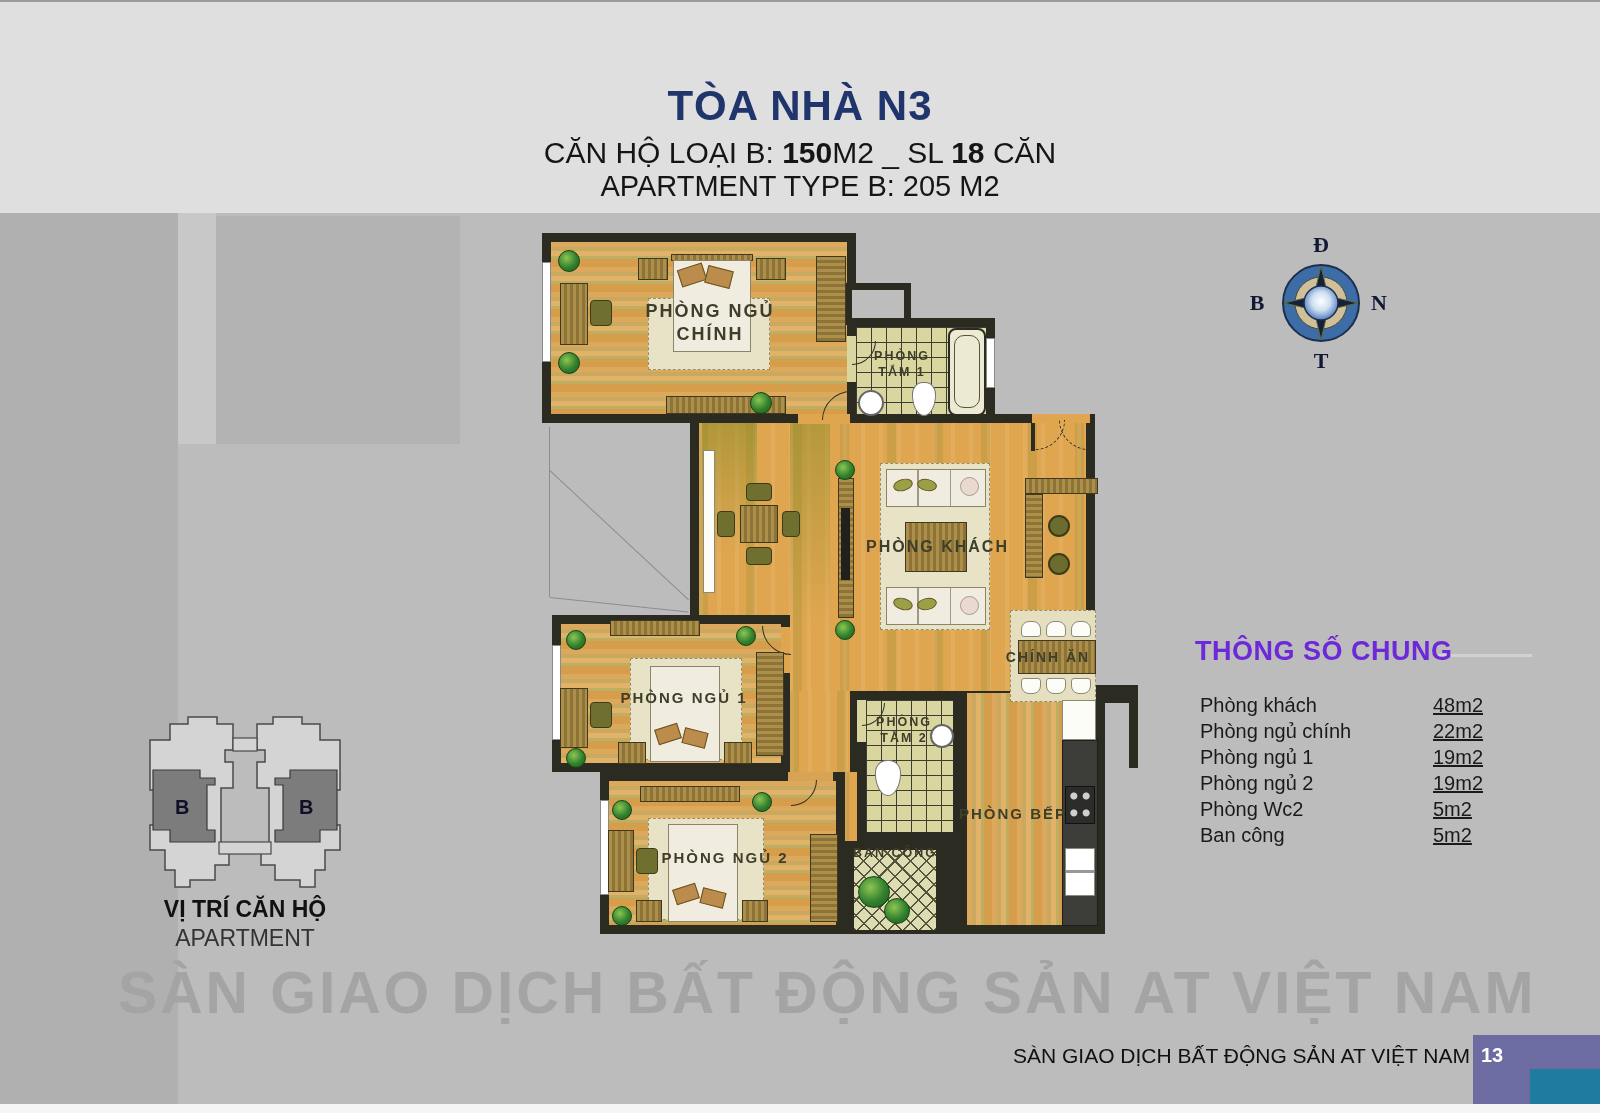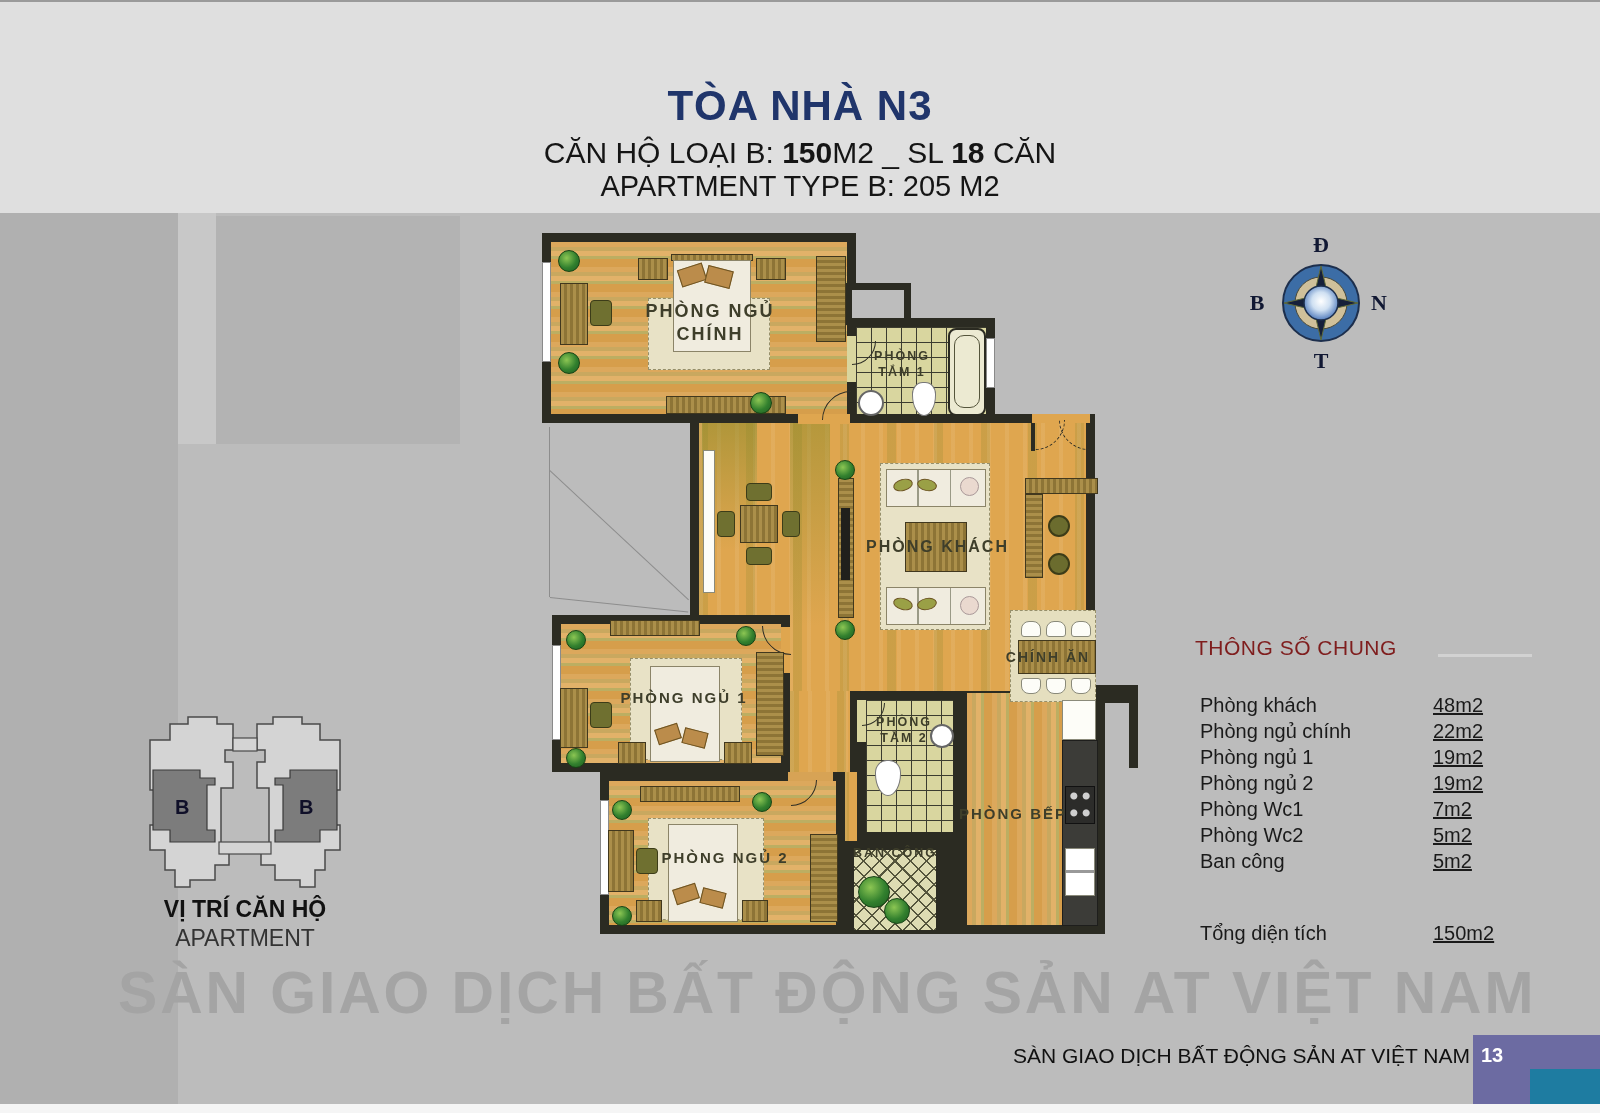--- a/index.html
+++ b/index.html
@@ -263,54 +263,46 @@
     <path d="M192,60 H145 V68 H130 V75 H138 V120 H130 V132 H175 V120 H192 Z" fill="#7c7c7c" stroke="#3a3a3a" stroke-width="1.2"></path>
     <text x="30" y="104" font-size="20" font-weight="bold" fill="#0f0f28">B</text>
     <text x="154" y="104" font-size="20" font-weight="bold" fill="#0f0f28">B</text>
   </svg>
   <div class="abs" style="left:145px;top:896px;width:200px;text-align:center;font-size:23px;font-weight:bold;color:#111;">VỊ TRÍ CĂN HỘ</div>
   <div class="abs" style="left:145px;top:925px;width:200px;text-align:center;font-size:23px;color:#333;">APARTMENT</div>
 </div>
 
 <div class="layer">
   <div class="abs" style="left:1438px;top:654px;width:94px;height:3px;background:#d2d2d2;"></div>
-  <div class="abs" style="left:1195px;top:636px;font-size:21px;font-weight:normal;color:#7f1d1d;letter-spacing:.5px;">THÔNG SỐ CHUNG</div>
+  <div class="abs" style="left:1195px;top:636px;font-size:27px;font-weight:bold;color:#6d28d9;letter-spacing:.5px;">THÔNG SỐ CHUNG</div>
   <div class="abs" style="left:1200px;top:694px;">
     <div class="spec-row">
         <span class="sl">Phòng khách</span>
         <span class="sv">48m2</span>
       </div>
     <div class="spec-row">
         <span class="sl">Phòng ngủ chính</span>
         <span class="sv">22m2</span>
       </div>
     <div class="spec-row">
         <span class="sl">Phòng ngủ 1</span>
         <span class="sv">19m2</span>
       </div>
     <div class="spec-row">
         <span class="sl">Phòng ngủ 2</span>
         <span class="sv">19m2</span>
       </div>
     <div class="spec-row">
-        <span class="sl">Phòng Wc1</span>
-        <span class="sv">7m2</span>
-      </div>
-    <div class="spec-row">
         <span class="sl">Phòng Wc2</span>
         <span class="sv">5m2</span>
       </div>
     <div class="spec-row">
         <span class="sl">Ban công</span>
         <span class="sv">5m2</span>
       </div>
-  </div>
-  <div class="abs spec-row" style="left:1200px;top:922px;">
-    <span class="sl">Tổng diện tích</span>
-    <span class="sv">150m2</span>
   </div>
 </div>
 
 <div class="abs" style="left:118px;top:958px;width:1464px;font-size:60px;font-weight:bold;color:#a4a4a4;letter-spacing:3px;white-space:nowrap;transform:scaleX(.98);transform-origin:0 0;z-index:2;">SÀN GIAO DỊCH BẤT ĐỘNG SẢN AT VIỆT NAM</div>
 
 <div class="abs" style="right:130px;top:1044px;font-size:21px;color:#111;z-index:6;">SÀN GIAO DỊCH BẤT ĐỘNG SẢN AT VIỆT NAM</div>
 <div class="abs" style="left:1473px;top:1035px;width:127px;height:70px;background:#6c6ba2;z-index:5;"></div>
 <div class="abs" style="left:1481px;top:1044px;font-size:20px;font-weight:bold;color:#fff;z-index:7;">13</div>
 <div class="abs" style="left:1530px;top:1069px;width:70px;height:35px;background:#1e7ca1;z-index:7;"></div>
 <div class="abs" style="left:0;top:1104px;width:1600px;height:9px;background:#f5f5f5;z-index:8;"></div>

